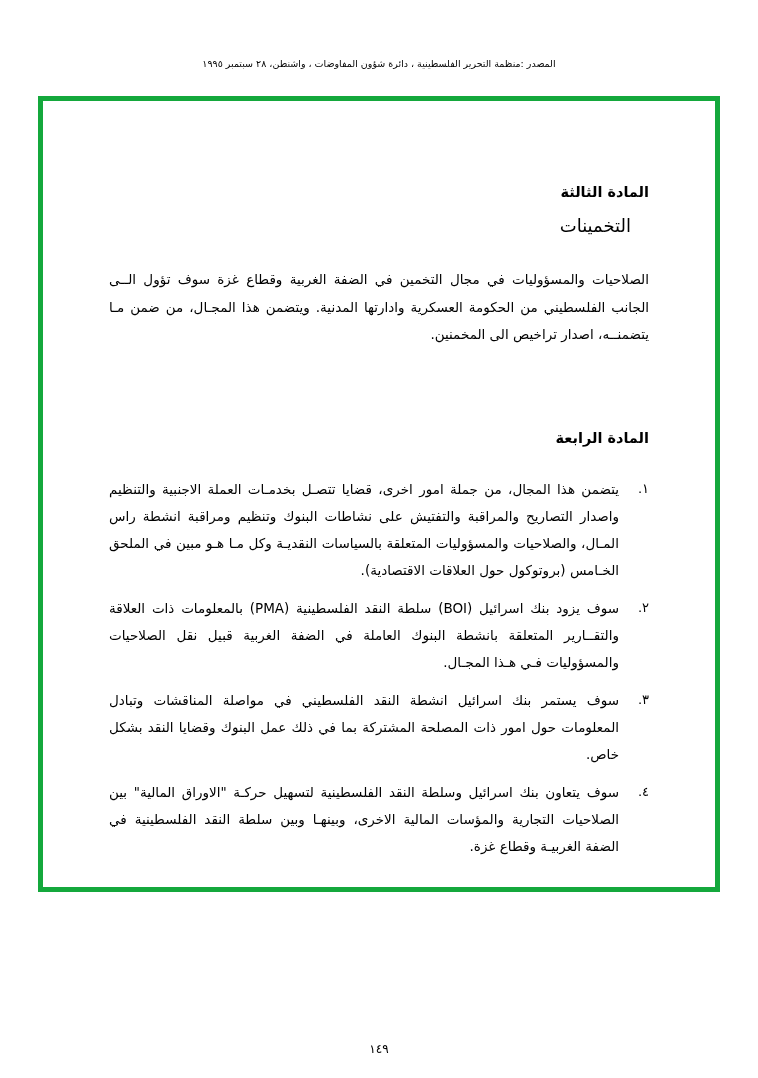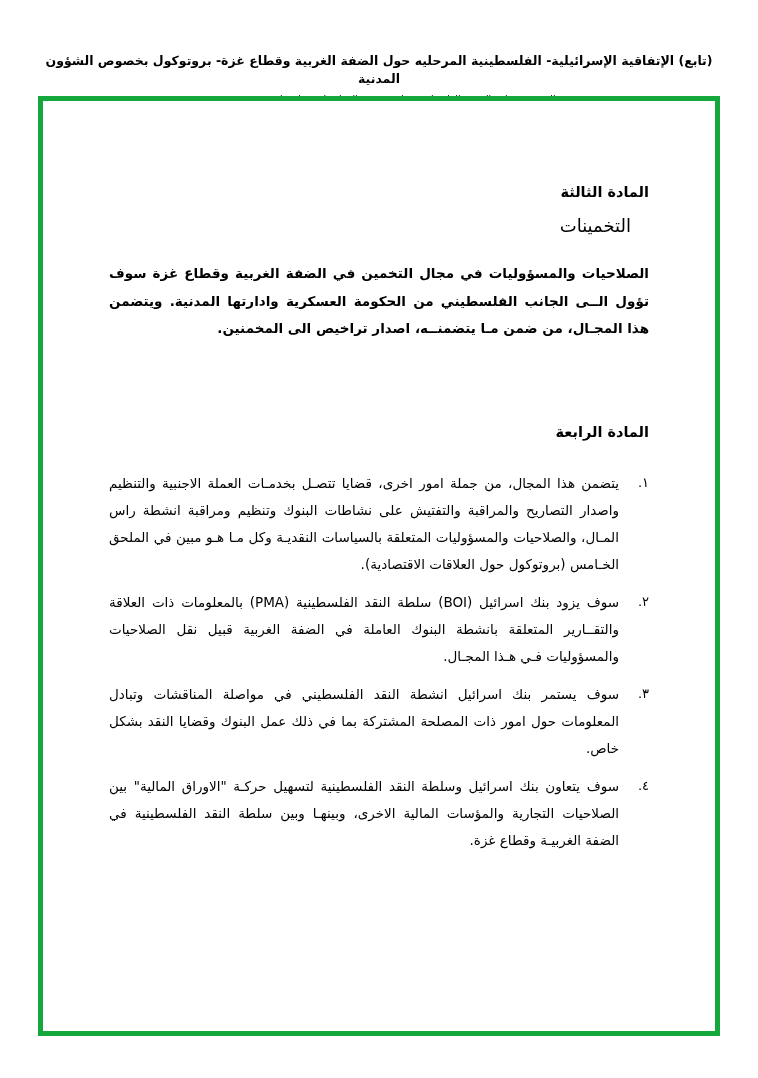--- a/index.html
+++ b/index.html
@@ -44,21 +44,21 @@
     margin-top: 5px;
     padding: 0 40px;
   }
 
   
   .frame {
     position: absolute;
     top: 96px;
     left: 38px;
     width: 682px;
-    height: 940px;
+    height: 796px;
     border: 5px solid #14a83c;
     box-sizing: border-box;
     background: #ffffff;
   }
 
   .content {
     position: absolute;
     top: 0;
     left: 0;
     right: 0;
@@ -84,21 +84,21 @@
 
   .para {
     font-size: 13.5px;
     line-height: 2.05;
     text-align: justify;
     text-align-last: right;
     margin: 0;
   }
 
   .sec-3 { margin-top: 22px; }
-  .sec-3 .para { margin-top: 19px; font-weight: bold; }
+  .sec-3 .para { margin-top: 25px; }
 
   .sec-4 { margin-top: 78px; }
   .sec-4 .article-heading { }
   .sec-4 .article-subheading { margin-right: 16px; }
 
   .list {
     margin: 26px 0 0 0;
     padding: 0;
     list-style: none;
   }
@@ -132,21 +132,20 @@
     font-size: 12px;
     direction: rtl;
   }
 </style>
 </head>
 <body>
 
 <div class="page">
 
   <div class="header">
-    <div class="header-title">(تابع) الإتفاقية الإسرائيلية- الفلسطينية المرحليه حول الضفة الغربية وقطاع غزة- بروتوكول بخصوص الشؤون المدنية</div>
     <div class="header-source">المصدر :منظمة التحرير الفلسطينية ، دائرة شؤون المفاوضات ، واشنطن، ٢٨ سبتمبر ١٩٩٥</div>
   </div>
 
   <div class="frame">
     <div class="content">
 
       <div class="sec-3">
         <div class="article-heading">المادة الثالثة</div>
         <div class="article-subheading">التخمينات</div>
         <p class="para">الصلاحيات والمسؤوليات في مجال التخمين في الضفة الغربية وقطاع غزة سوف تؤول الــى الجانب الفلسطيني من الحكومة العسكرية وادارتها المدنية. ويتضمن هذا المجـال،  من ضمن مـا  يتضمنــه، اصدار تراخيص الى المخمنين.</p>
@@ -171,14 +170,17 @@
           <li>
             <span class="marker">٤.</span>
             <span class="text">سوف  يتعاون بنك اسرائيل وسلطة النقد الفلسطينية لتسهيل  حركـة "الاوراق المالية" بين الصلاحيات التجارية والمؤسات المالية  الاخرى،  وبينهـا  وبين سلطة النقد الفلسطينية في الضفة الغربيـة وقطاع غزة.</span>
           </li>
         </ul>
       </div>
 
     </div>
   </div>
 
+  <div class="footer">
+    <span>١٤٩</span>
+  </div>
 
 </div>
 
 </body></html>

